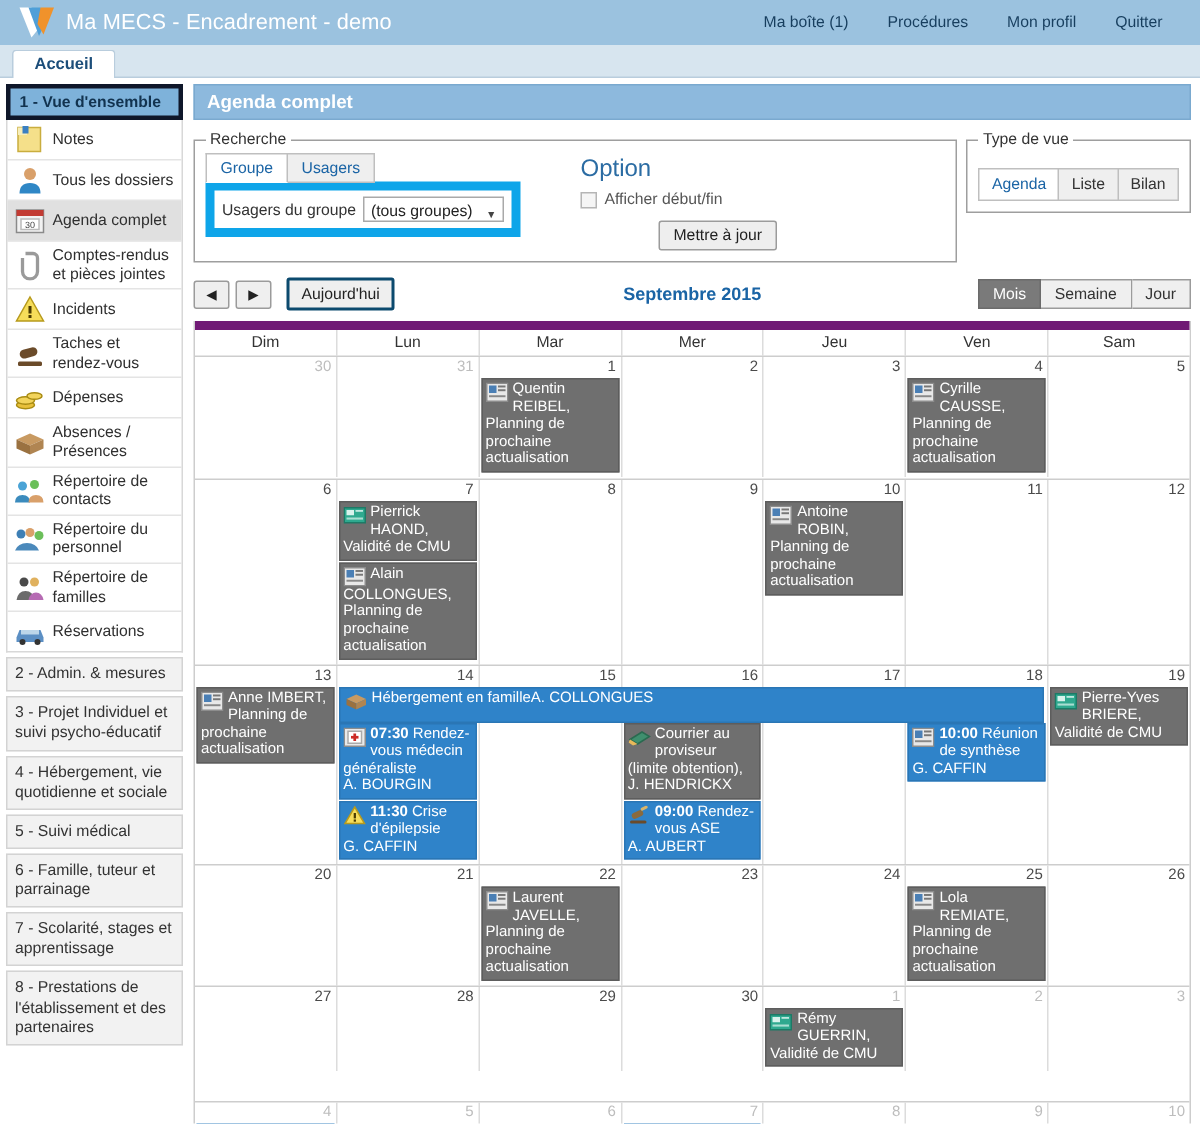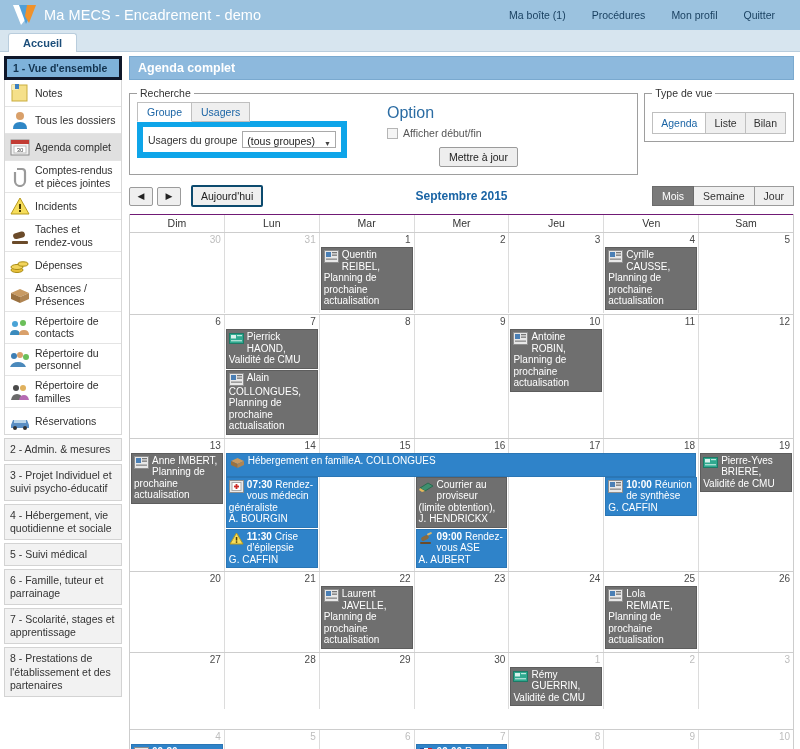--- a/index.html
+++ b/index.html
@@ -144,21 +144,21 @@
   #rangebtns{ margin-left:auto; display:flex; position:relative; z-index:2; }
   .rbtn{
     border:1px solid #9b9b9b; background:#efefef; padding:3px 9px;
     font-size:10.5px; color:#333;
   }
   .rbtn + .rbtn{ border-left:none; }
   .rbtn.sel{ background:#7a7a7a; color:#ffffff; border-color:#6b6b6b; }
 
   
   #cal{ margin-top:7px; border:1px solid #cdcdcd; border-top:none; }
-  #dowrow{ display:flex; border-top:1px solid #701a75; }
+  #dowrow{ display:flex; border-top:6px solid #701a75; }
   #dowrow .dow{
     flex:1 1 0; text-align:center; font-size:10.5px; color:#333;
     padding:2px 0 3px 0; border-left:1px solid #dcdcdc; background:#fff;
   }
   #dowrow .dow:first-child{ border-left:none; }
 
   .week{ position:relative; border-top:1px solid #cdcdcd; }
   .week .daynums{ display:flex; }
   .week .daycell{
     flex:1 1 0; border-left:1px solid #dcdcdc; min-width:0;

